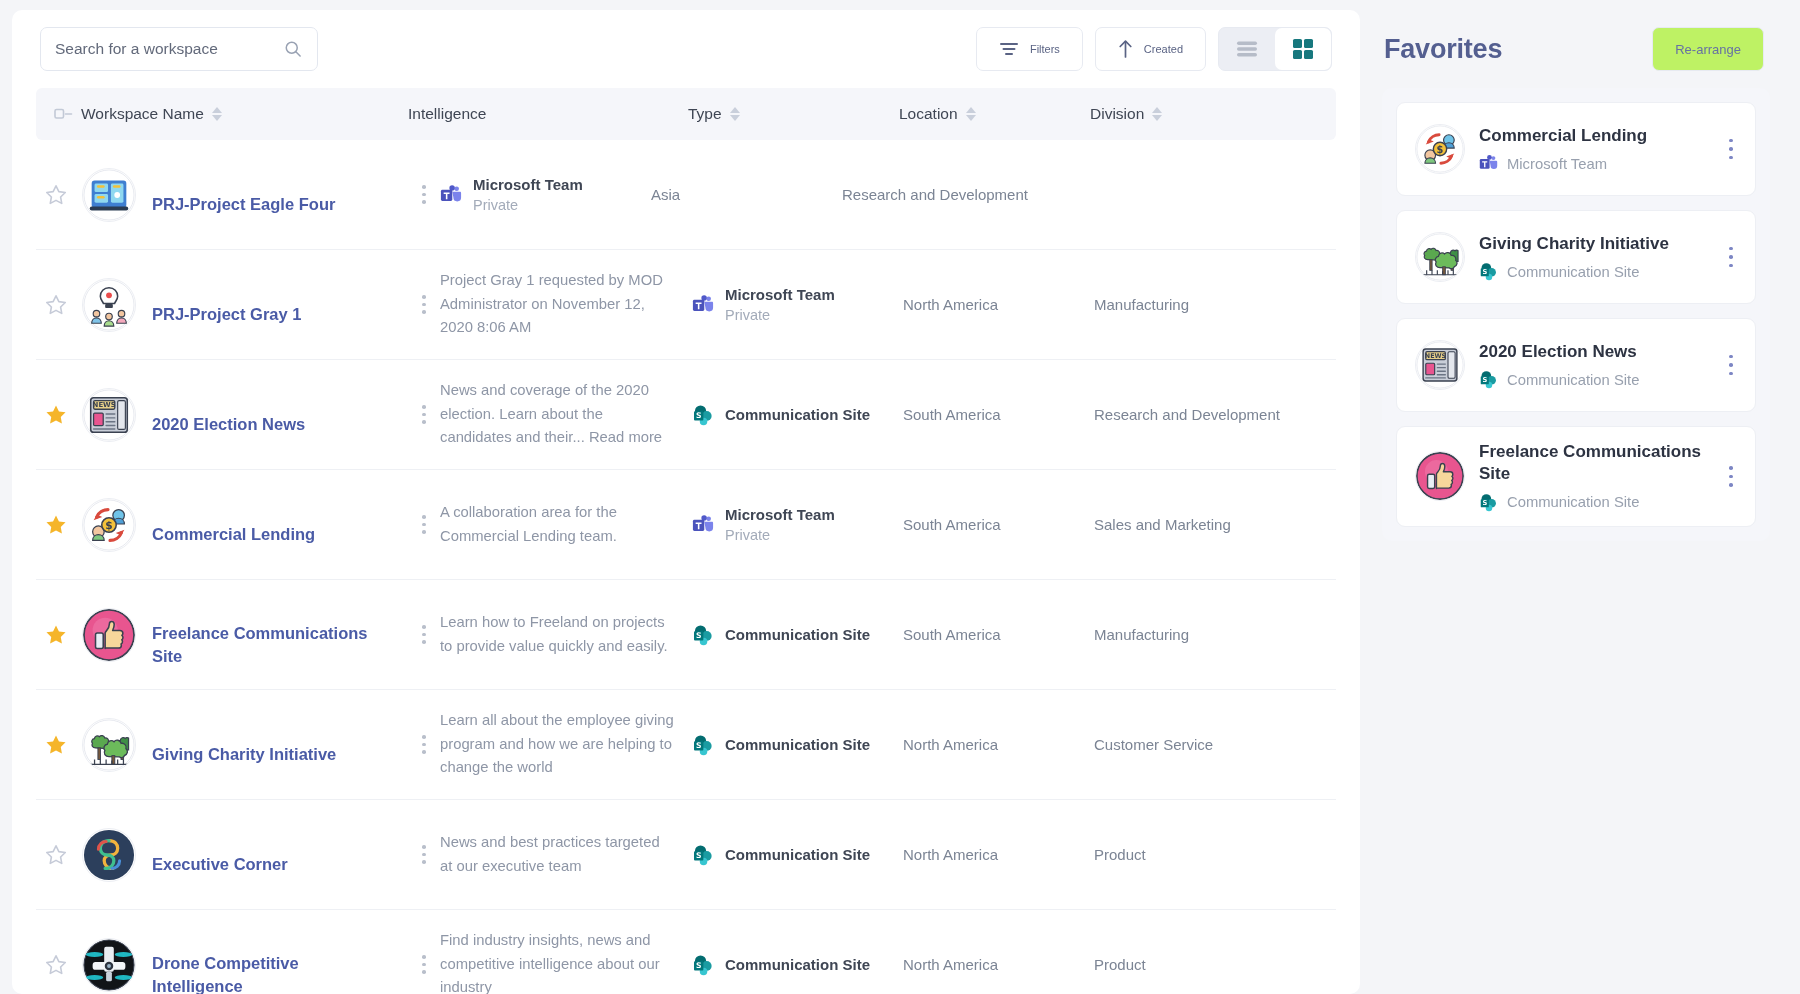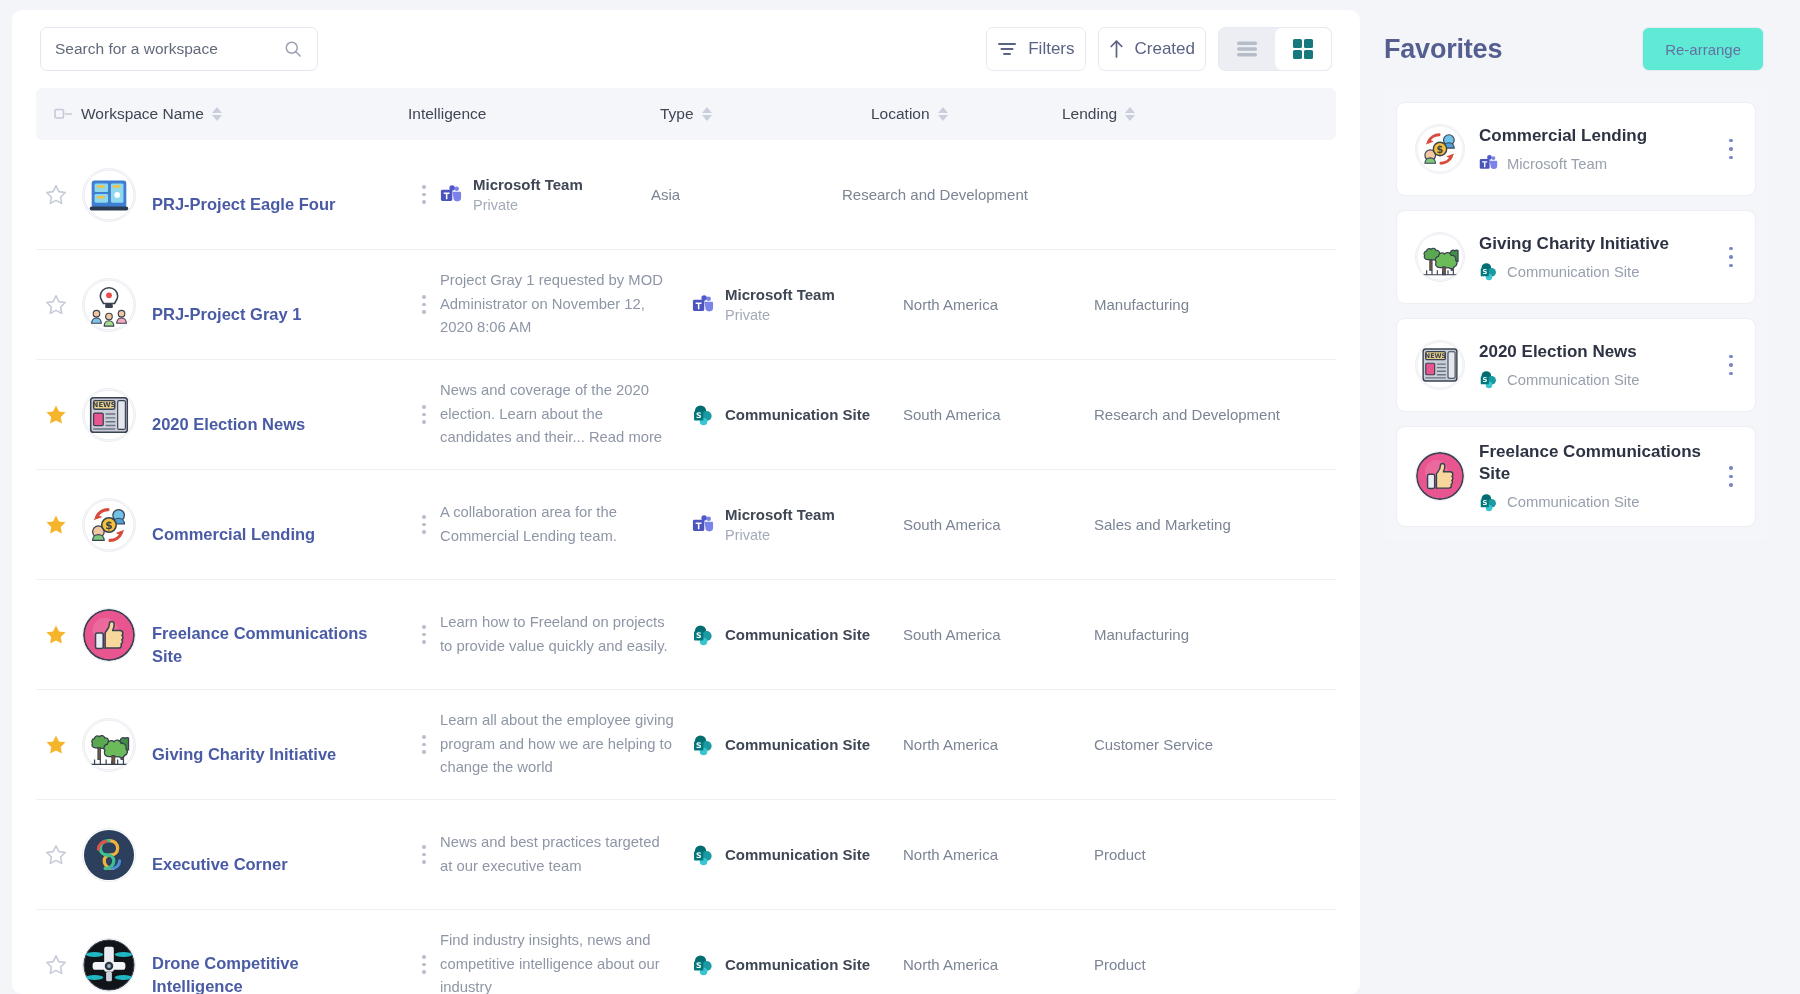--- a/index.html
+++ b/index.html
@@ -61,22 +61,22 @@
 
   .tb-btn {
     height: 44px;
     border: 1px solid #e7eaf1;
     border-radius: 7px;
     background: #fff;
     display: flex;
     align-items: center;
     justify-content: center;
     gap: 11px;
-    padding: 0 10px;
-    font-size: 17px;
+    padding: 0 22px;
+    font-size: 11px;
     color: #5a6384;
     font-family: "Liberation Sans", sans-serif;
     cursor: pointer;
     white-space: nowrap;
   }
   .tb-btn svg { flex: 0 0 auto; }
 
   .view-toggle {
     display: flex;
     height: 44px;
@@ -107,21 +107,21 @@
   .th {
     display: flex;
     align-items: center;
     gap: 8px;
     font-size: 15.5px;
     color: #3f4654;
     font-weight: 400;
   }
   .th-name  { flex: 0 0 372px; padding-left: 18px; }
   .th-desc  { flex: 0 0 252px; }
-  .th-type  { flex: 0 0 211px; }
+  .th-type  { flex: 0 0 211px; margin-left: 28px; }
   .th-loc   { flex: 0 0 191px; }
   .th-div   { flex: 1; }
 
   .sorter { display: inline-flex; flex-direction: column; gap: 2px; }
   .sorter i {
     width: 0; height: 0;
     border-left: 5px solid transparent;
     border-right: 5px solid transparent;
     display: block;
   }
@@ -204,23 +204,23 @@
   .fav-title {
     font-size: 27px;
     font-weight: bold;
     color: #545f90;
     letter-spacing: -0.2px;
   }
   .rearrange-btn {
     height: 44px;
     border: 1px solid #e7eaf1;
     border-radius: 7px;
-    background: #5eead4;
+    background: #bef264;
     padding: 0 22px;
-    font-size: 15px;
+    font-size: 13px;
     color: #6671a3;
     font-family: "Liberation Sans", sans-serif;
     cursor: pointer;
     display: flex; align-items: center;
   }
   .fav-list {
     background: #f5f6fa;
     border-radius: 10px;
     padding: 14px;
     display: flex;
@@ -334,21 +334,21 @@
           </span>
       </div>
       <div class="th th-loc">
         <span>Location</span>
         <span class="sorter">
             <i class="up"></i>
             <i class="down"></i>
           </span>
       </div>
       <div class="th th-div">
-        <span>Lending</span>
+        <span>Division</span>
         <span class="sorter">
             <i class="up"></i>
             <i class="down"></i>
           </span>
       </div>
     </div>
 
     <div class="rows" id="rows">
         <div class="row">
     <div class="c-name">

